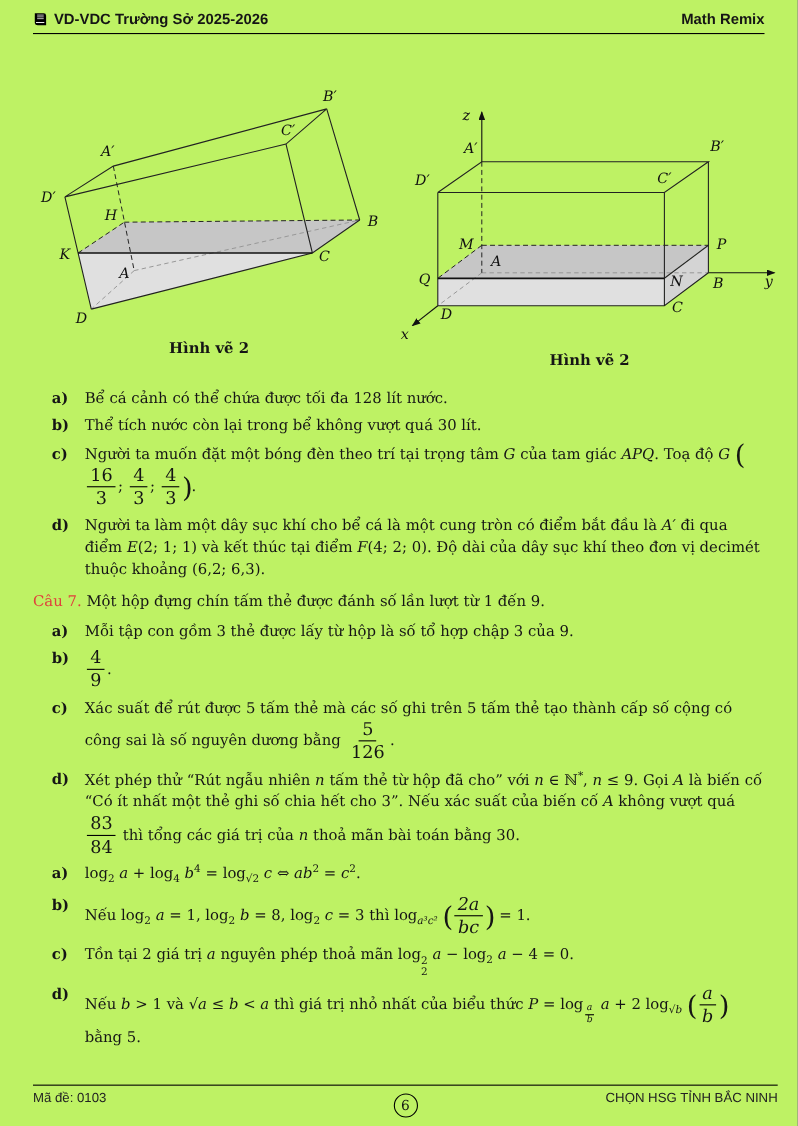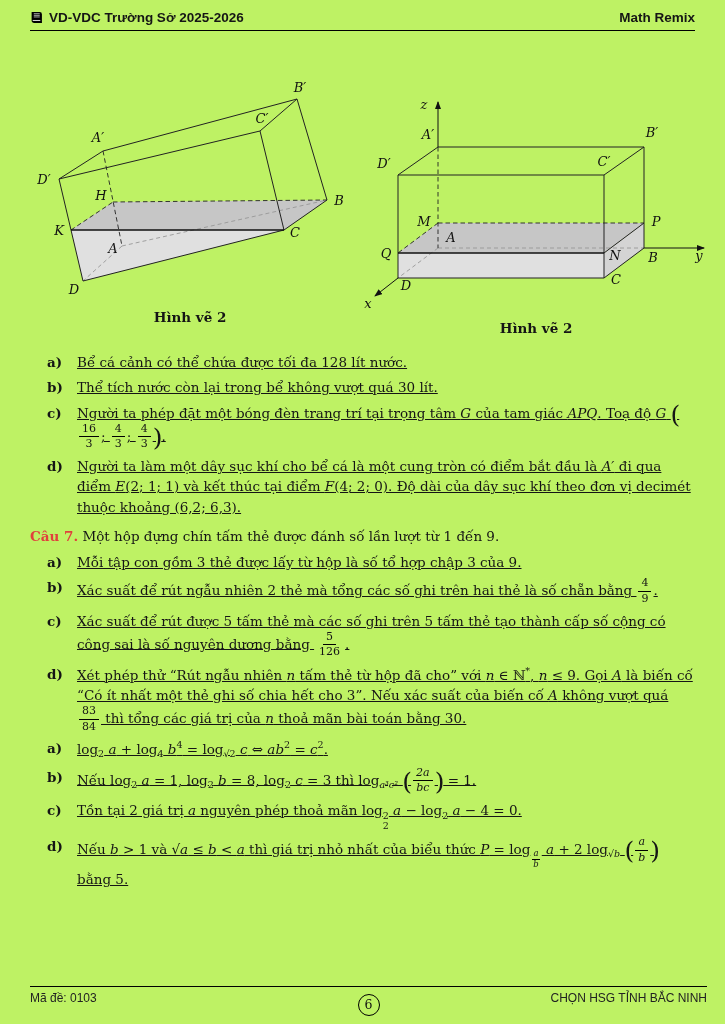--- a/index.html
+++ b/index.html
@@ -16,29 +16,29 @@
   .figbox{text-align:center;}
   .figbox svg{display:block;}
   .figcap{font-weight:700;font-size:13.5px;}
   .fig1cap{margin-top:8px;}
   .fig2cap{margin-top:6px;}
   svg text{font-family:"DejaVu Serif",serif;font-style:italic;font-size:13px;fill:#111;}
   
   .content{position:absolute;top:352px;left:30px;width:664px;line-height:1.5;}
   .item{display:flex;margin-bottom:5px;}
   .item-label{flex:0 0 47px;box-sizing:border-box;padding-left:17px;font-weight:700;}
-  .item-body{flex:1;text-decoration:underline;}
+  .item-body{flex:1;}
   .q-head{margin:9px 0 6px 0;}
-  .q-label{color:#e0413c;font-weight:700;}
+  .q-label{color:#e0413c;font-weight:400;}
   
   .mi{font-style:italic;}
   sub,sup{font-size:9.5px;}
   sub.mi{font-style:italic;}
   .frac{display:inline-flex;flex-direction:column;align-items:center;vertical-align:middle;margin:0 2px;}
-  .frac .num,.frac .den{font-size:11px;line-height:1.15;text-align:center;padding:0 3px;}
+  .frac .num,.frac .den{font-size:16px;line-height:1.15;text-align:center;padding:0 3px;}
   .frac .num{border-bottom:1px solid #000;padding-bottom:1px;}
   .frac .den{padding-top:1px;}
   .frac.mi .num,.frac.mi .den{font-style:italic;}
   sub.subfrac{vertical-align:-8px;}
   sub.subfrac .num,sub.subfrac .den{font-size:8.5px;padding:0 1px;}
   .supsub{display:inline-flex;flex-direction:column;align-items:center;vertical-align:-4px;line-height:1;}
   .supsub .ss-sup,.supsub .ss-sub{font-size:9.5px;line-height:1.05;}
   .bigp{font-size:25px;line-height:0;vertical-align:-5px;letter-spacing:-1px;}
   
   .ftr{position:absolute;left:30px;right:18px;top:986px;border-top:1.4px solid #000;padding-top:4px;
@@ -165,21 +165,21 @@
     <div class="item">
       <span class="item-label">a)</span>
       <div class="item-body"><span>Bể cá cảnh có thể chứa được tối đa 128 lít nước.</span></div>
     </div>
     <div class="item">
       <span class="item-label">b)</span>
       <div class="item-body"><span>Thể tích nước còn lại trong bể không vượt quá 30 lít.</span></div>
     </div>
     <div class="item">
       <span class="item-label">c)</span>
-      <div class="item-body"><span>Người ta phép đặt một bóng đèn trang trí tại trọng tâm </span><span class="mi">G</span><span> của tam giác </span><span class="mi">APQ</span><span>. Toạ độ </span><span class="mi">G</span><span> </span><span class="bigp">(</span><span class="frac">
+      <div class="item-body"><span>Người ta muốn đặt một bóng đèn theo trí tại trọng tâm </span><span class="mi">G</span><span> của tam giác </span><span class="mi">APQ</span><span>. Toạ độ </span><span class="mi">G</span><span> </span><span class="bigp">(</span><span class="frac">
             <span class="num">16</span>
             <span class="den">3</span>
           </span><span>; </span><span class="frac">
             <span class="num">4</span>
             <span class="den">3</span>
           </span><span>; </span><span class="frac">
             <span class="num">4</span>
             <span class="den">3</span>
           </span><span class="bigp">)</span><span>.</span></div>
     </div>
@@ -191,21 +191,21 @@
     <p class="q-head">
       <span class="q-label">Câu 7.</span>
       <span><span>Một hộp đựng chín tấm thẻ được đánh số lần lượt từ 1 đến 9.</span></span>
     </p>
     <div class="item">
       <span class="item-label">a)</span>
       <div class="item-body"><span>Mỗi tập con gồm 3 thẻ được lấy từ hộp là số tổ hợp chập 3 của 9.</span></div>
     </div>
     <div class="item">
       <span class="item-label">b)</span>
-      <div class="item-body"><span>Xác suất để rút ngẫu nhiên 2 thẻ mà tổng các số ghi trên hai thẻ là số chẵn bằng </span><span class="frac">
+      <div class="item-body"><span class="frac">
             <span class="num">4</span>
             <span class="den">9</span>
           </span><span>.</span></div>
     </div>
     <div class="item">
       <span class="item-label">c)</span>
       <div class="item-body"><span>Xác suất để rút được 5 tấm thẻ mà các số ghi trên 5 tấm thẻ tạo thành cấp số cộng có công sai là số nguyên dương bằng </span><span class="frac">
             <span class="num">5</span>
             <span class="den">126</span>
           </span><span>.</span></div>

